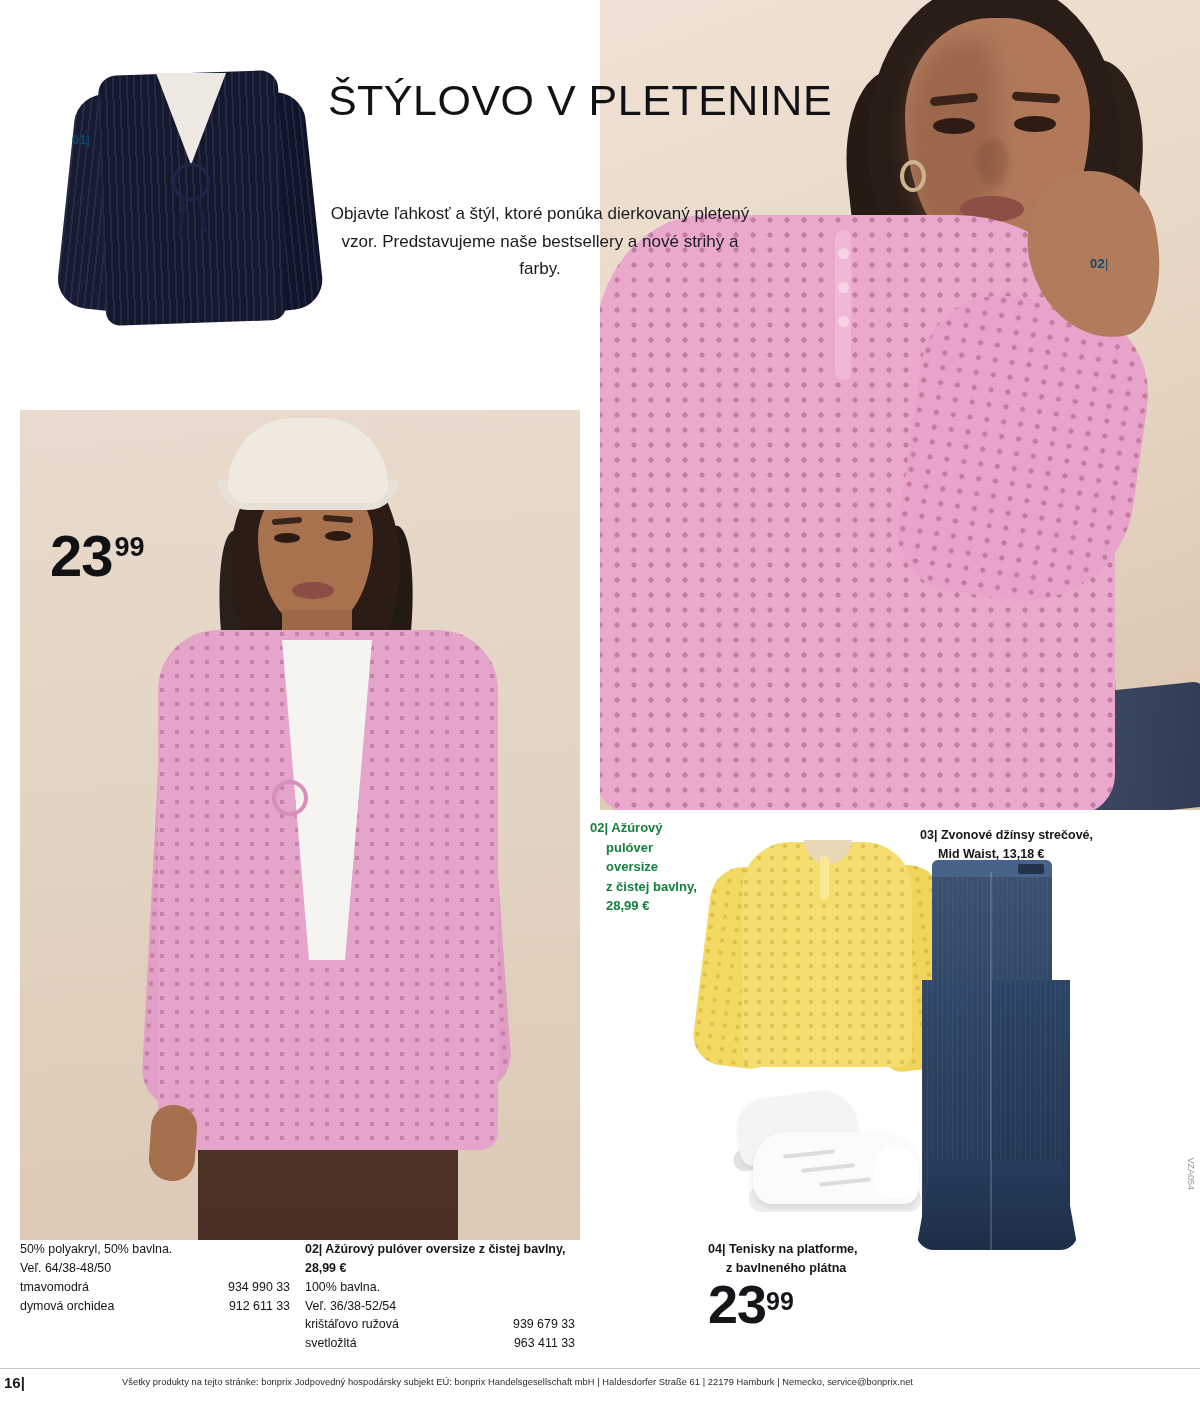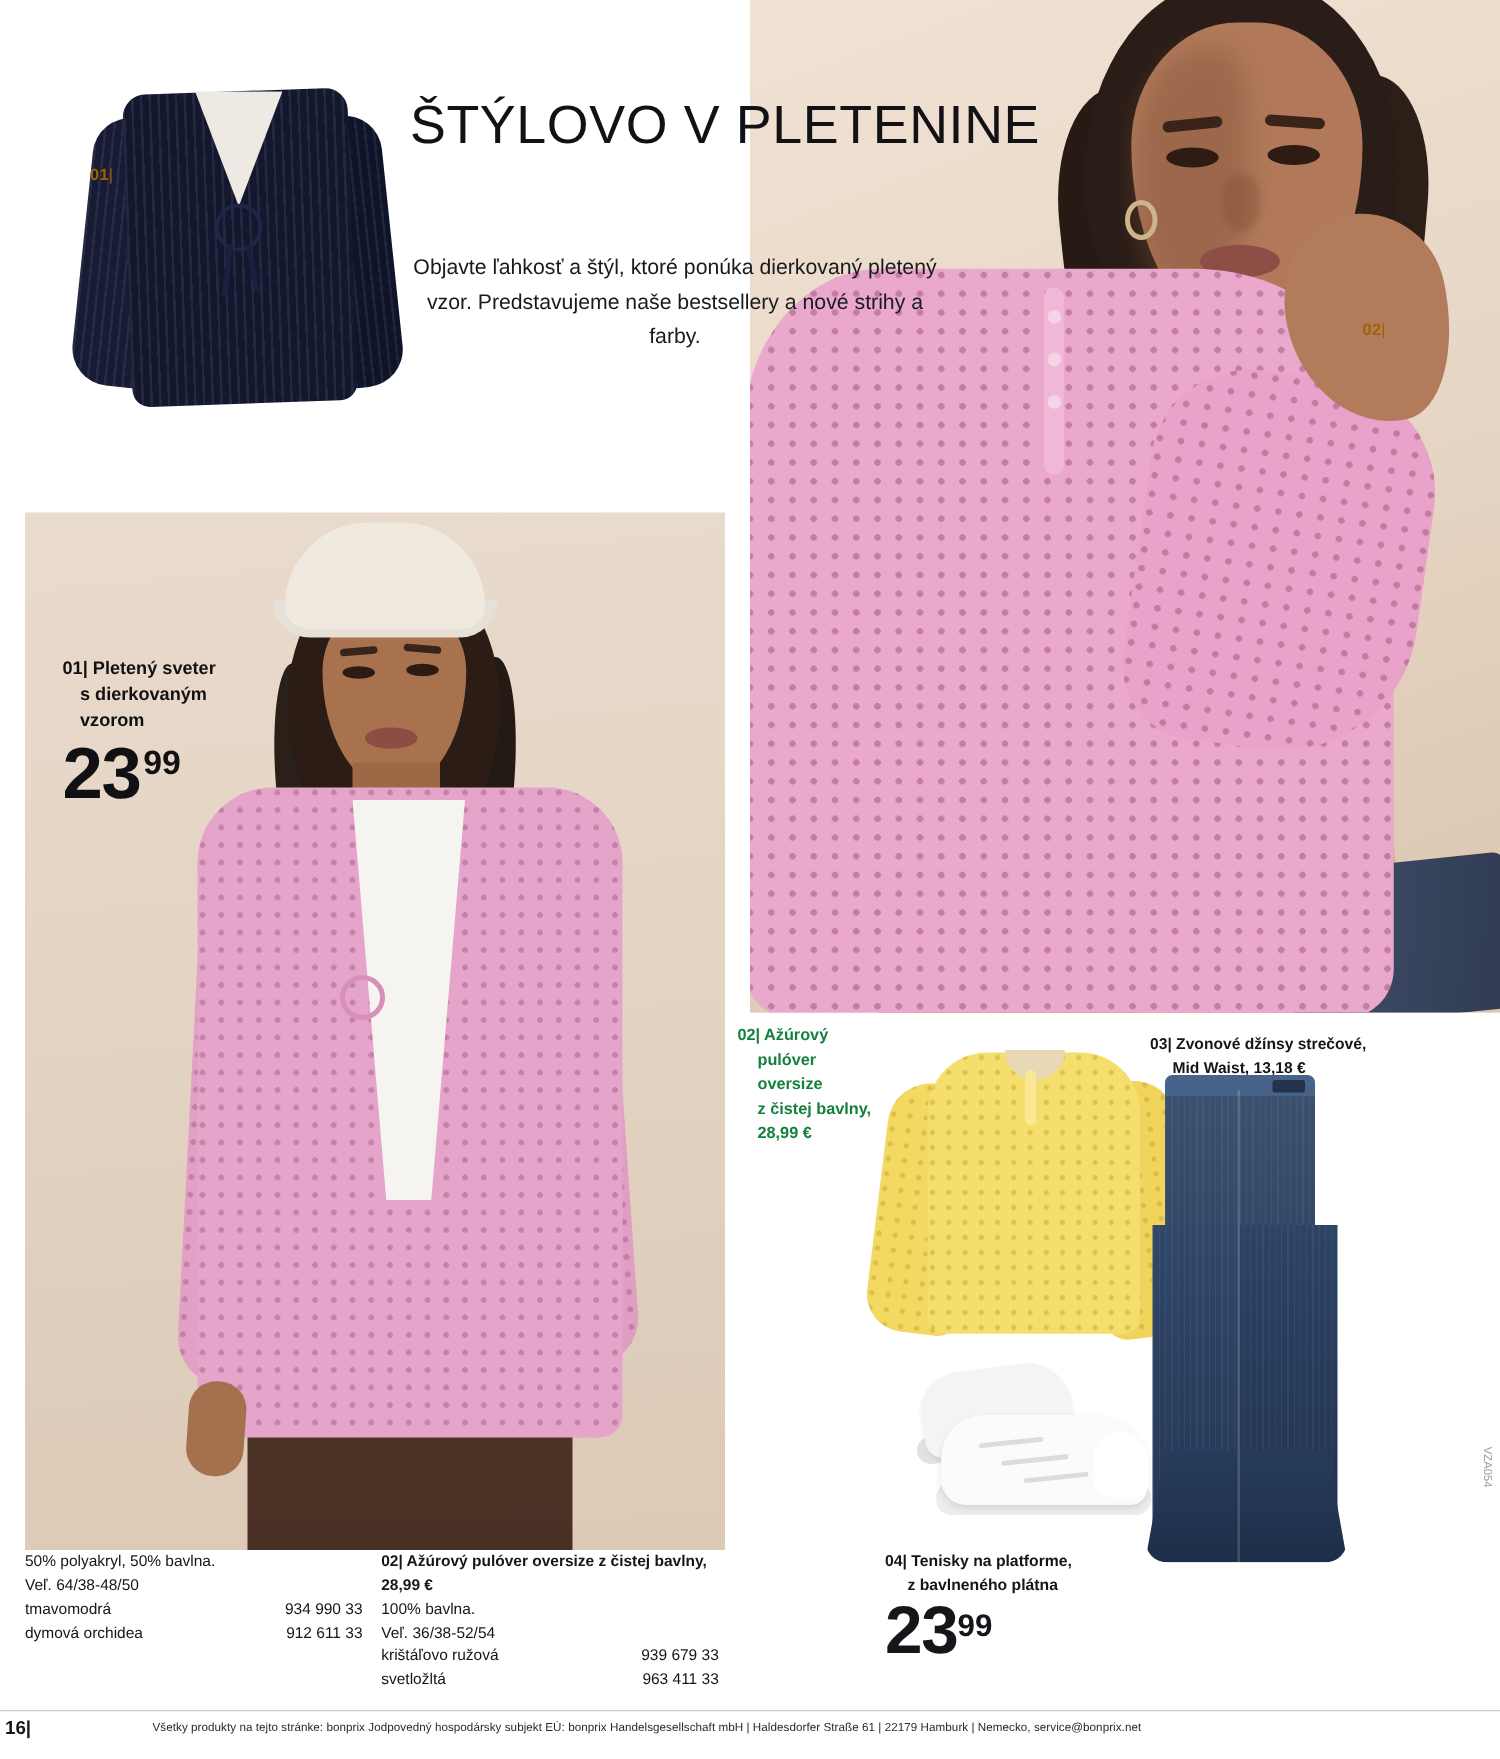--- a/index.html
+++ b/index.html
@@ -204,21 +204,21 @@
   }
   .navy-tie3 {
     position: absolute; left: 140px; top: 140px;
     width: 4px; height: 38px;
     background: #1b2040; transform: rotate(-10deg);
   }
 
   .tag {
     position: absolute;
     font-size: 13px;
-    color: #a16207;
+    color: #0c4a6e;
     font-weight: 700;
     letter-spacing: 0.3px;
   }
   .tag .bar { font-weight: 400; }
 
   
   .headline {
     position: absolute;
     left: 300px; top: 75px;
     width: 560px;
@@ -639,28 +639,20 @@
   <div class="mp-knit"></div>
 </div>
 <div class="mp-cardigan">
   <div class="mp-knit"></div>
 </div>
 <div class="mp-cardi-open"></div>
 <div class="mp-tie"></div>
 <div class="mp-hand"></div>
 
 <div class="callout">
-  <div class="lines">
-    <div>
-      <span>01</span><span>|</span>
-      <span>Pletený sveter</span>
-    </div>
-    <div style="padding-left:14px">s dierkovaným</div>
-    <div style="padding-left:14px">vzorom</div>
-  </div>
   <div class="price-big">
     <span class="whole">23</span>
     <span class="cents">99</span>
   </div>
 </div>
 
 <div class="cap-02">
   <div>
     <span>02</span><span>|</span>
     <span>Ažúrový</span>

